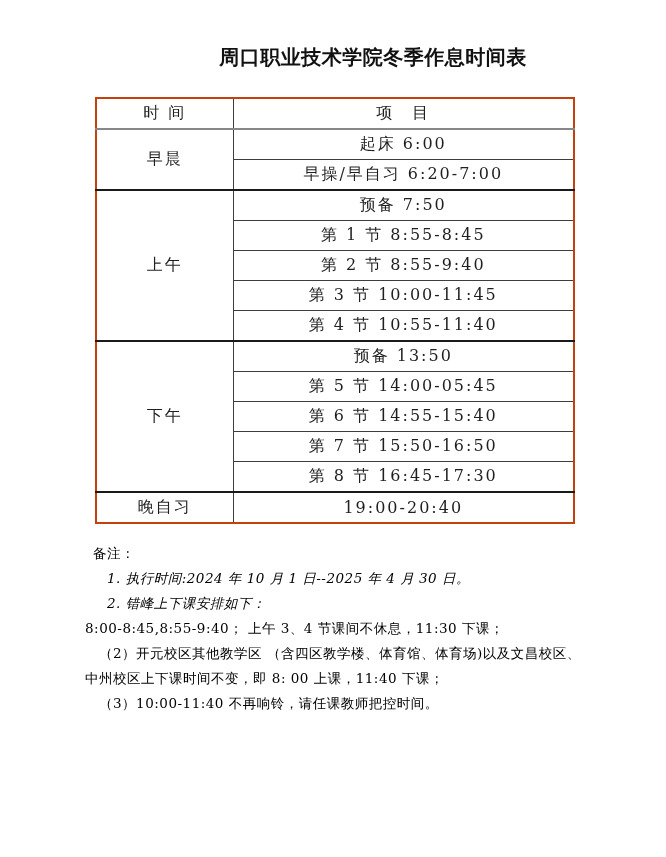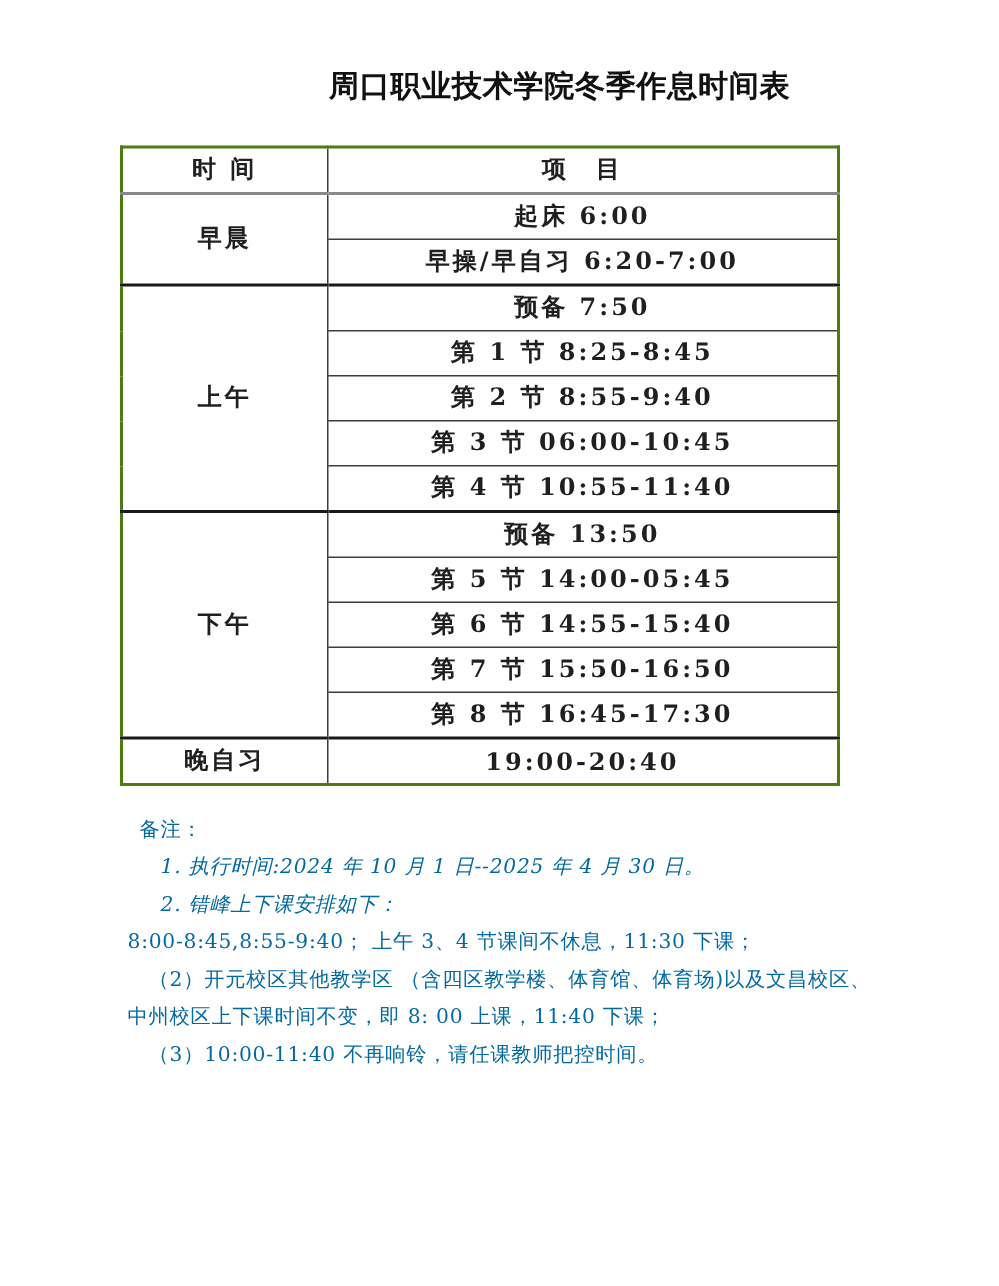--- a/index.html
+++ b/index.html
@@ -24,27 +24,26 @@
     margin: 0;
     text-align: center;
     font-size: 20px;
     font-weight: bold;
     letter-spacing: 0.5px;
     color: #111111;
     padding-left: 40px;
   }
   table.schedule {
     position: absolute;
-    left: 80px;
+    left: 95px;
     top: 97px;
     width: 478px;
     border-collapse: collapse;
     table-layout: fixed;
-    border: 2px solid #4d7c0f;
-    font-weight: bold;
+    border: 2px solid #c2410c;
   }
   table.schedule td {
     border: 1px solid #3d3d3d;
     height: 29px;
     padding: 0;
     text-align: center;
     vertical-align: middle;
     font-size: 16px;
     letter-spacing: 2px;
     white-space: pre;
@@ -57,21 +56,21 @@
     border-top: 2px solid #1a1a1a;
   }
   .notes {
     position: absolute;
     left: 85px;
     top: 541px;
     width: 514px;
     font-size: 13.5px;
     line-height: 25px;
     letter-spacing: 0.5px;
-    color: #0369a1;
+    color: #000000;
   }
   .notes div { white-space: pre; }
   .n-head  { padding-left: 8px; }
   .n-num   { padding-left: 22px; font-style: italic; }
   .n-paren { padding-left: 14px; }
   .n-cont  { padding-left: 0; }
 </style>
 </head>
 <body>
 
@@ -96,27 +95,27 @@
       </tr>
       <tr>
         <td>早操/早自习 6:20-7:00</td>
       </tr>
 
       <tr class="sec-row">
         <td rowspan="5">上午</td>
         <td>预备 7:50</td>
       </tr>
       <tr>
-        <td>第 1 节 8:25-8:45</td>
+        <td>第 1 节 8:55-8:45</td>
       </tr>
       <tr>
         <td>第 2 节 8:55-9:40</td>
       </tr>
       <tr>
-        <td>第 3 节 06:00-10:45</td>
+        <td>第 3 节 10:00-11:45</td>
       </tr>
       <tr>
         <td>第 4 节 10:55-11:40</td>
       </tr>
 
       <tr class="sec-row">
         <td rowspan="5">下午</td>
         <td>预备 13:50</td>
       </tr>
       <tr>

